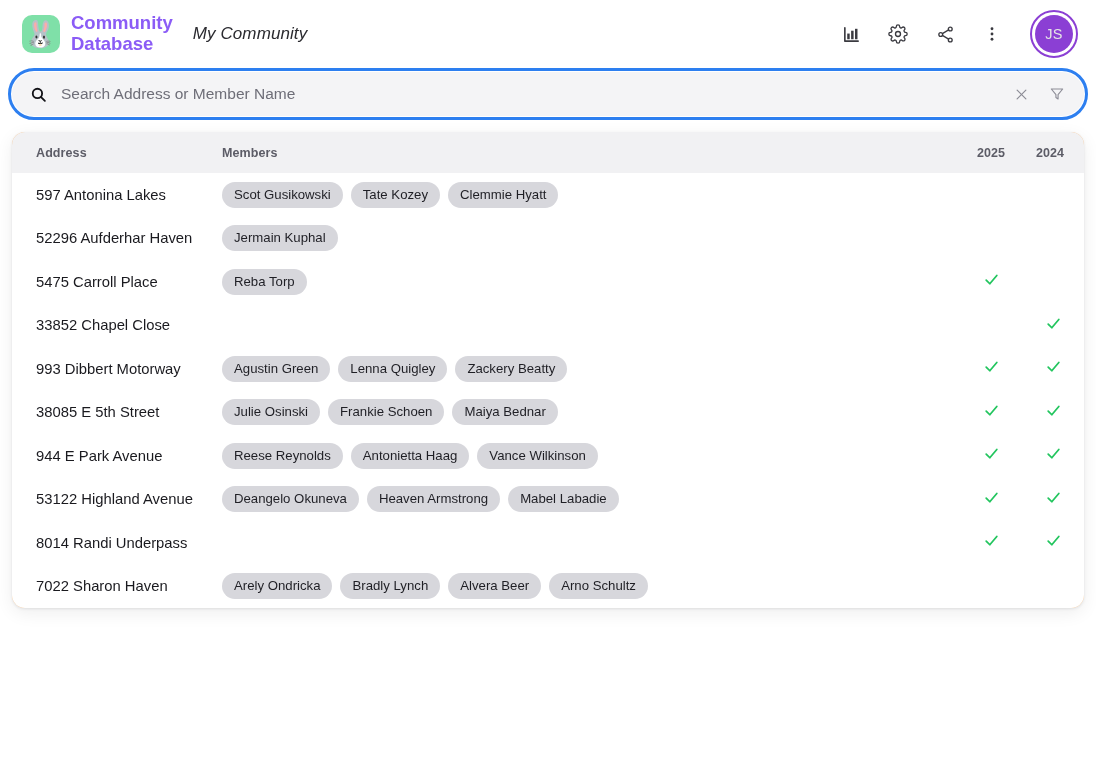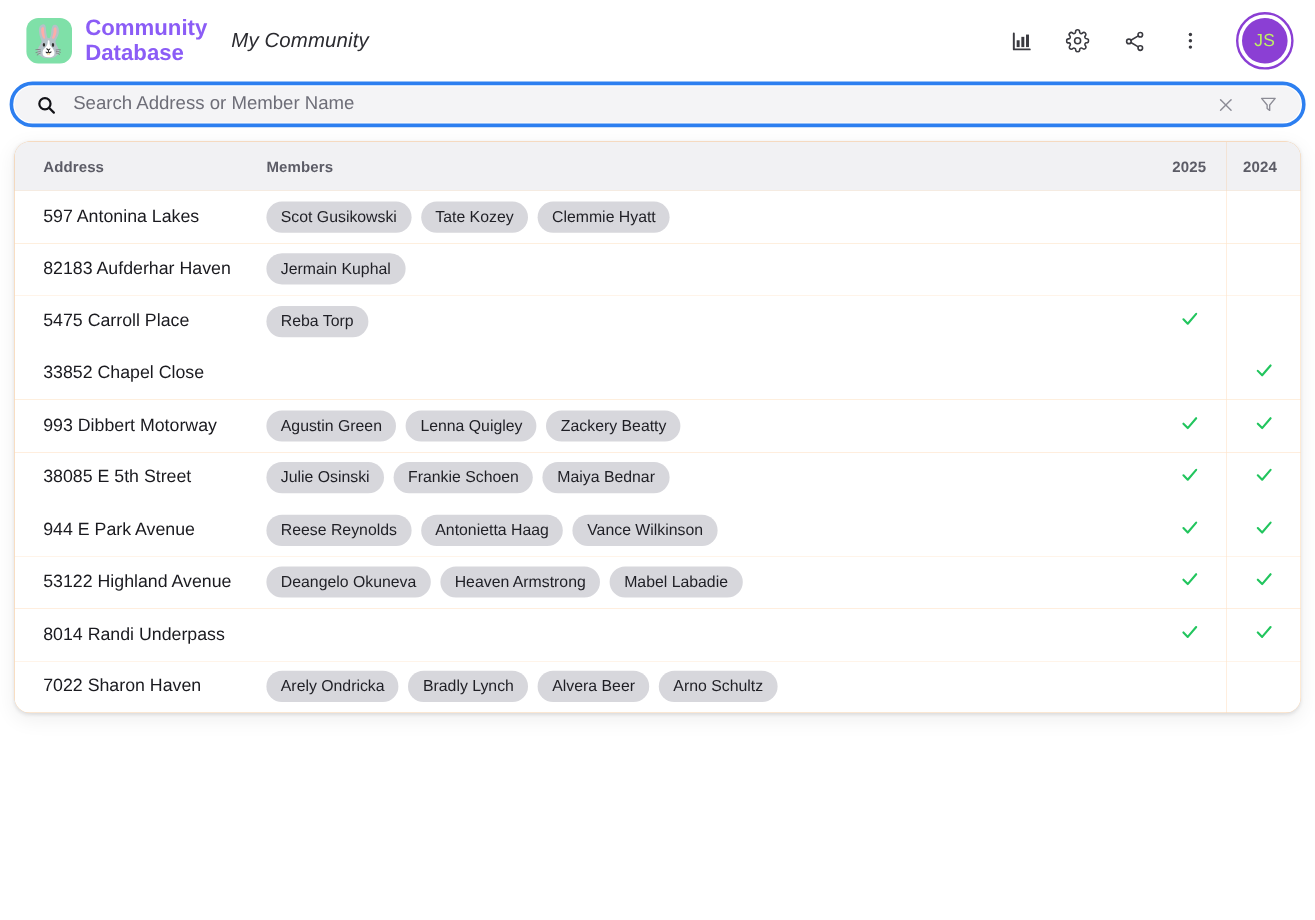--- a/index.html
+++ b/index.html
@@ -58,37 +58,37 @@
     border: 2.5px solid #8b3fd4;
     padding: 3px;
     display: flex; align-items: center; justify-content: center;
     cursor: pointer;
     margin-left: 4px;
   }
   .avatar {
     width: 100%; height: 100%;
     border-radius: 50%;
     background: #8b3fd4;
-    color: #bef264;
+    color: #e5e5e5;
     font-size: 14.5px;
     font-weight: 500;
     display: flex; align-items: center; justify-content: center;
     letter-spacing: 0.3px;
   }
 
   
   .search-wrap { padding: 0 8px; }
   .search-ring {
     border: 3px solid #2d7ff0;
     border-radius: 30px;
     padding: 1px;
     background: #ffffff;
   }
   .search-bar {
-    height: 30px;
+    height: 44px;
     background: #f4f4f6;
     border-radius: 26px;
     display: flex;
     align-items: center;
     padding: 0 16px 0 18px;
     gap: 14px;
   }
   .search-icon { color: #121217; display: flex; }
   .search-input {
     flex: 1;
@@ -257,21 +257,21 @@
             <div class="chips">
               <span class="chip">Scot Gusikowski</span>
               <span class="chip">Tate Kozey</span>
               <span class="chip">Clemmie Hyatt</span>
             </div>
           </td>
           <td class="year"></td>
           <td class="year"></td>
         </tr>
         <tr>
-          <td class="address">82183 Aufderhar Haven</td>
+          <td class="address">52296 Aufderhar Haven</td>
           <td class="members">
             <div class="chips">
               <span class="chip">Jermain Kuphal</span>
             </div>
           </td>
           <td class="year"></td>
           <td class="year"></td>
         </tr>
         <tr>
           <td class="address">5475 Carroll Place</td>

